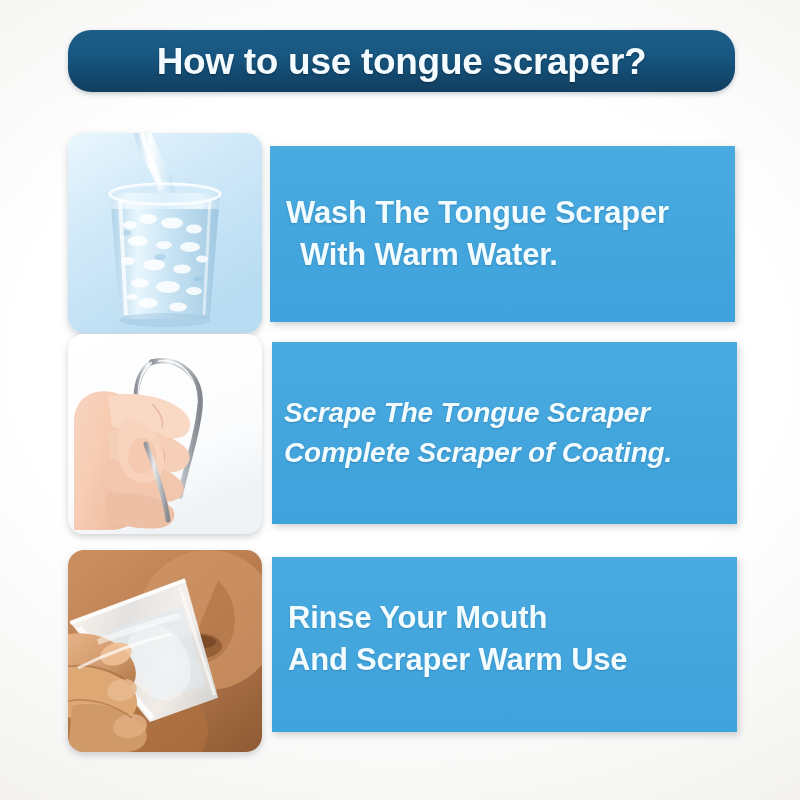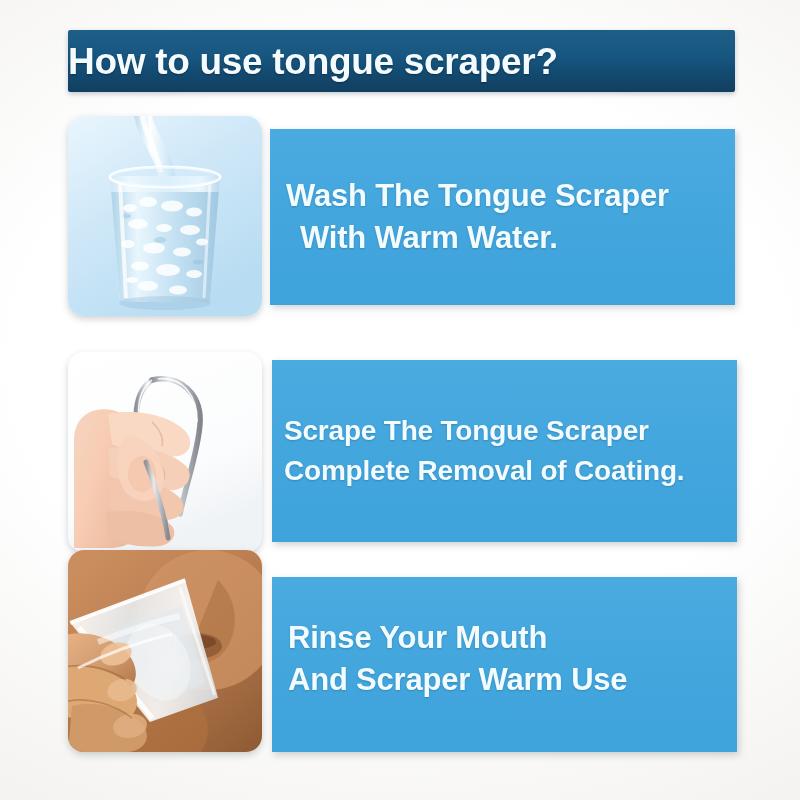--- a/index.html
+++ b/index.html
@@ -22,46 +22,46 @@
       radial-gradient(ellipse 120% 90% at 50% 45%, #ffffff 40%, #f4f3f1 72%, #eceae6 100%);
   }
 
   
   .title-banner {
     position: absolute;
     left: 68px;
     top: 30px;
     width: 667px;
     height: 62px;
-    border-radius: 2px;
+    border-radius: 23px;
     background: linear-gradient(180deg, #1d5e86 0%, #175680 42%, #134a70 70%, #123f5f 100%);
     box-shadow: 0 2px 5px rgba(60,80,100,0.30), 0 0 0 1px rgba(255,255,255,0.45);
     display: flex;
     align-items: center;
-    justify-content: flex-start;
+    justify-content: center;
     box-sizing: border-box;
   }
   .title-text {
     color: #f3fbff;
     font-size: 37px;
     font-weight: bold;
     letter-spacing: -0.3px;
     line-height: 1;
     text-shadow: 0 1px 2px rgba(0,0,0,0.35);
     white-space: nowrap;
   }
 
   
   .row {
     position: absolute;
     left: 0;
     width: 800px;
   }
-  #row-1 { top: 116px;  height: 200px; }
-  #row-2 { top: 352px;  height: 200px; }
+  #row-1 { top: 133px;  height: 200px; }
+  #row-2 { top: 334px;  height: 200px; font-style: italic; }
   #row-3 { top: 550px;  height: 202px; }
 
   
   .thumb {
     position: absolute;
     left: 68px;
     top: 0;
     width: 194px;
     height: 200px;
     border-radius: 16px;
@@ -79,21 +79,21 @@
     width: 465px;
     background: linear-gradient(180deg, #4aabe0 0%, #43a6dd 50%, #3fa3dc 100%);
     box-shadow: 2px 3px 7px rgba(120,125,130,0.35);
     display: flex;
     flex-direction: column;
     justify-content: center;
     box-sizing: border-box;
   }
   #row-1 .panel { left: 270px; top: 13px;  height: 176px; padding: 0 0 0 16px; }
   #row-2 .panel { left: 272px; top: 8px;   height: 182px; padding: 0 0 0 12px; }
-  #row-3 .panel { left: 272px; top: 27px;  height: 175px; padding: 0 0 12px 16px; }
+  #row-3 .panel { left: 272px; top: 7px;  height: 175px; padding: 0 0 12px 16px; }
 
   .panel-line {
     color: #f2fcff;
     font-size: 31px;
     font-weight: bold;
     line-height: 1.35;
     letter-spacing: -0.2px;
     text-shadow: 0 1px 2px rgba(30,80,120,0.35);
     white-space: nowrap;
   }
@@ -241,21 +241,21 @@
 
         <path d="M60,84 C78,86 94,102 96,122 C98,142 86,152 70,148 C54,144 48,124 50,106 C51,94 54,86 60,84 Z" fill="#f8d3bd" opacity="0.95"></path>
         <ellipse cx="74" cy="122" rx="14" ry="18" fill="#f2c4a9" opacity="0.7"></ellipse>
 
         <path d="M78,110 C88,136 96,160 100,186" stroke="url(#g2metal)" stroke-width="5" fill="none" stroke-linecap="round" opacity="0.95"></path>
       </svg>
     </div>
 
     <div class="panel">
       <div class="panel-line">Scrape The Tongue Scraper</div>
-      <div class="panel-line">Complete Removal of Coating.</div>
+      <div class="panel-line">Complete Scraper of Coating.</div>
     </div>
   </div>
 
   <div class="row" id="row-3">
 
     <div class="thumb">
       <svg viewBox="0 0 194 202" preserveAspectRatio="xMidYMid slice">
         <defs>
           <linearGradient id="g3face" x1="0.2" y1="0" x2="1" y2="1">
             <stop offset="0%" stop-color="#c98d5e"></stop>

